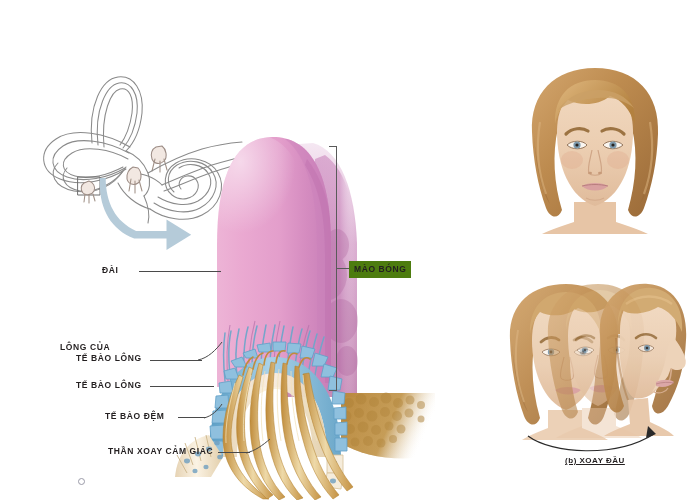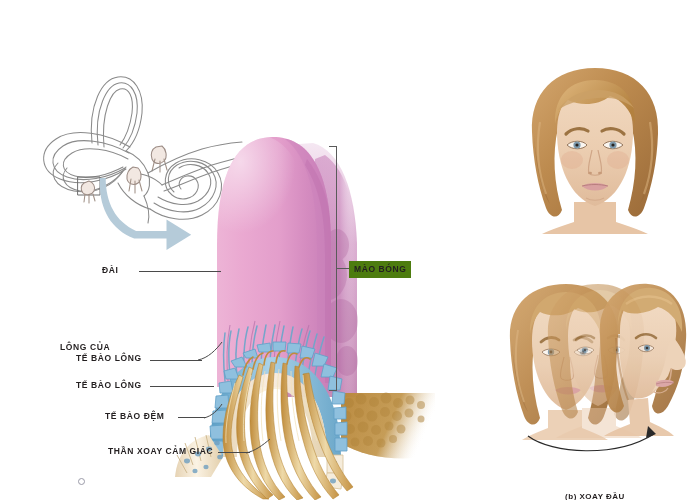--- a/index.html
+++ b/index.html
@@ -487,17 +487,17 @@
       <path d="M130,26 C144,16 162,16 176,26" fill="none" stroke="#e0b87f" stroke-width="2.4" opacity="0.7"></path>
       <path d="M120,60 C122,86 126,106 132,122" fill="none" stroke="#a87440" stroke-width="2" opacity="0.5"></path>
     </g>
 
     <g fill="none" stroke="#2a2a2a" stroke-width="1.2">
       <path d="M32,158 C56,176 120,180 158,156"></path>
       <path d="M152,148 L160,156 L150,160" fill="#2a2a2a" stroke="none"></path>
     </g>
   </svg>
 
-  <div class="caption" style="left:505px; top:492px; width:180px;">(b) XOAY ĐẦU</div>
+  <div class="caption" style="left:505px; top:456px; width:180px;text-decoration:underline;">(b) XOAY ĐẦU</div>
 
   <div class="dot-artifact" style="left:78px; top:478px;"></div>
 
 </div>
 
 </body></html>

